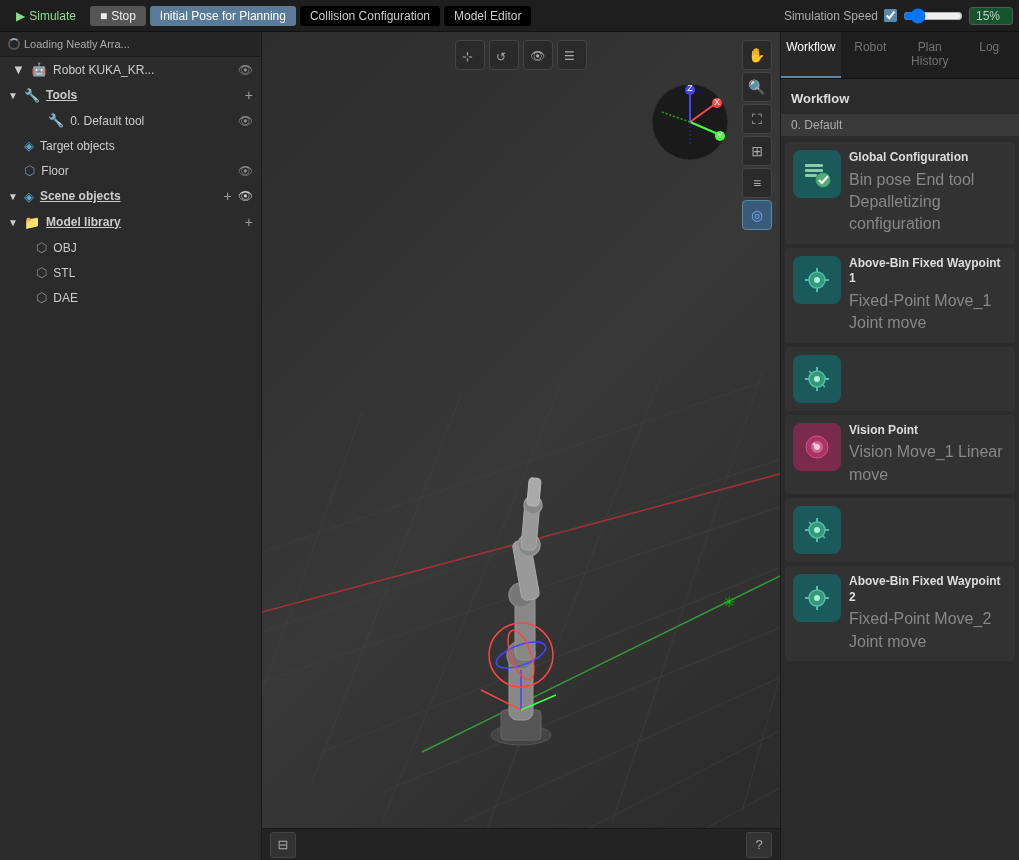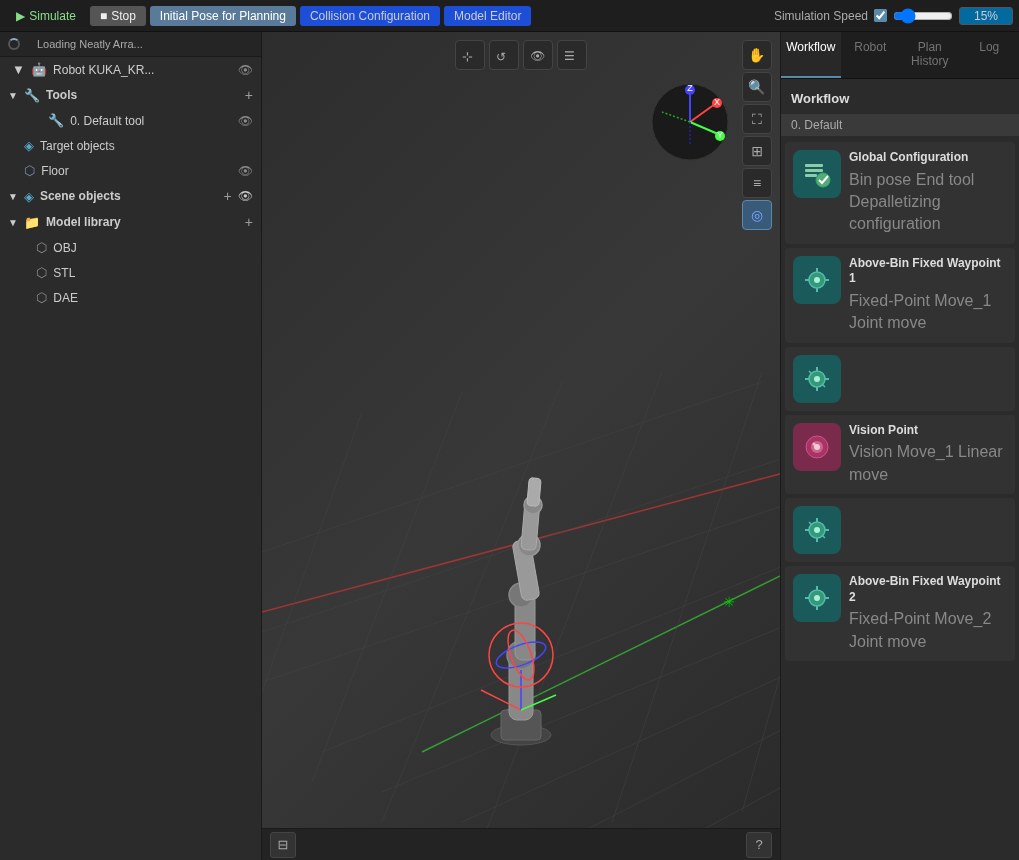--- a/index.html
+++ b/index.html
@@ -26,21 +26,21 @@
     .tb-btn {
       display: flex;
       align-items: center;
       gap: 4px;
       padding: 3px 10px;
       border-radius: 3px;
       cursor: pointer;
       font-size: 12px;
       border: none;
       color: #ccc;
-      background: #1d4ed8;
+      background: #000000;
     }
     .tb-btn.active {
       background: #5a7a9a;
       color: #fff;
     }
     .tb-btn.stop {
       background: #555;
       color: #eee;
     }
     .tb-btn.simulate {
@@ -50,26 +50,26 @@
     .sim-speed {
       margin-left: auto;
       display: flex;
       align-items: center;
       gap: 6px;
       font-size: 12px;
       color: #aaa;
     }
     .sim-speed input[type=range] { width: 60px; }
     .sim-speed-val {
-      background: #0369a1;
+      background: #14532d;
       border: 1px solid #555;
       border-radius: 3px;
       padding: 1px 6px;
-      width: 54px;
-      text-align: center;
+      width: 44px;
+      text-align: left;
       font-size: 12px;
       color: #ccc;
     }
 
     
     #main {
       display: flex;
       height: calc(860px - 32px);
     }
 
@@ -102,21 +102,21 @@
       display: flex;
       align-items: center;
       padding: 5px 8px;
       gap: 6px;
       background: #2b2b2b;
       font-size: 12px;
       color: #ccc;
       cursor: pointer;
     }
     .section-row .expand { font-size: 10px; }
-    .section-row .label { flex: 1; font-weight: 600; }
+    .section-row .label { flex: 1; font-weight: 600; text-decoration: underline; }
     .section-row .add-btn { font-size: 14px; opacity: 0.7; cursor: pointer; }
 
     
     #center {
       flex: 1;
       position: relative;
       background: #323232;
       overflow: hidden;
     }
     #viewport {
@@ -298,21 +298,21 @@
     
     ::-webkit-scrollbar { width: 6px; }
     ::-webkit-scrollbar-track { background: #222; }
     ::-webkit-scrollbar-thumb { background: #555; border-radius: 3px; }
 
     
     .loading-bar {
       display: flex;
       align-items: center;
       padding: 6px 8px;
-      gap: 17px;
+      gap: 4px;
       background: #252525;
       border-bottom: 1px solid #1a1a1a;
     }
     .loading-spinner {
       width: 12px; height: 12px;
       border: 2px solid #555;
       border-top-color: #88aacc;
       border-radius: 50%;
       animation: spin 1s linear infinite;
     }

